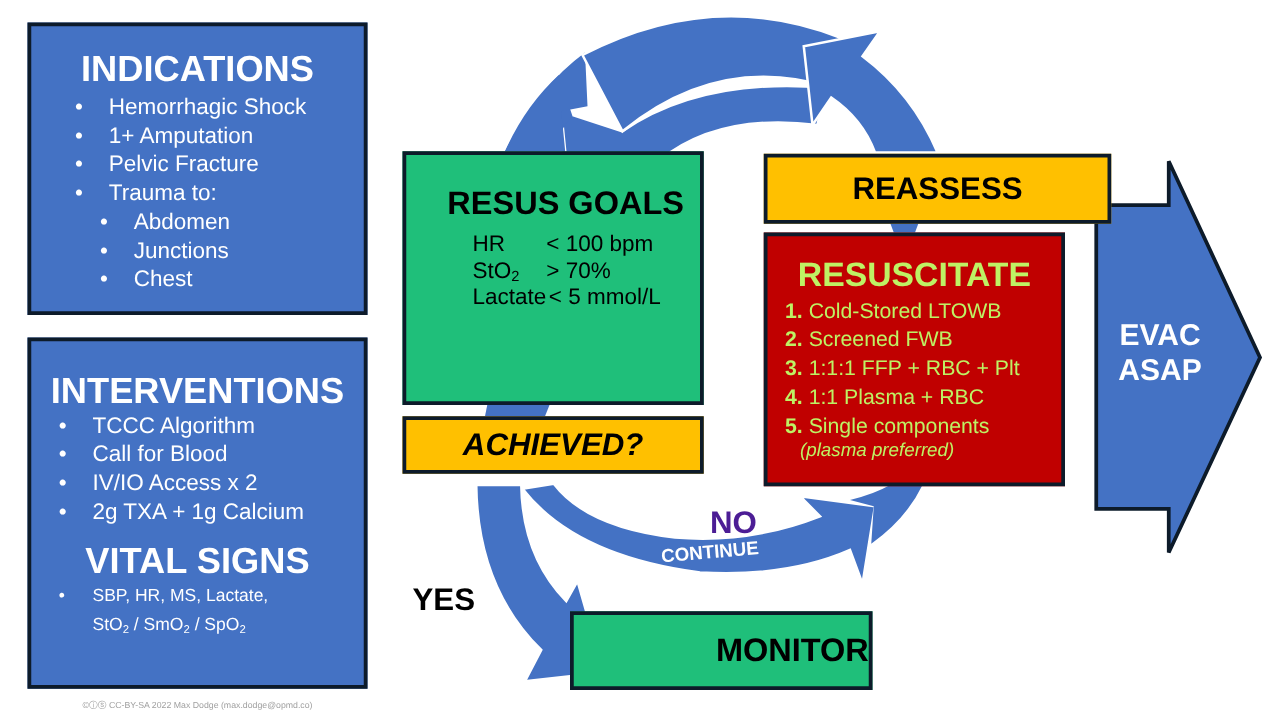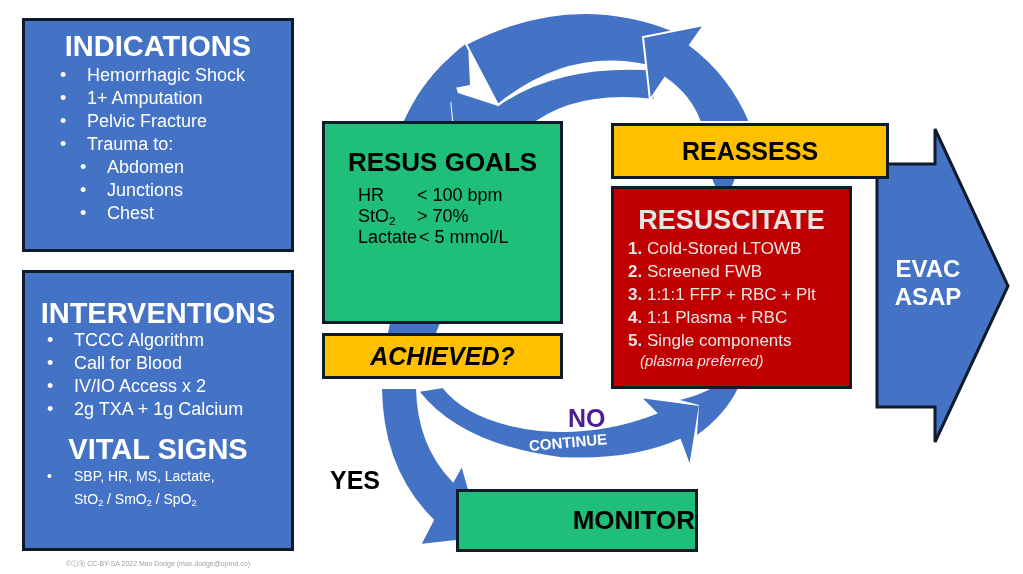--- a/index.html
+++ b/index.html
@@ -1,21 +1,21 @@
 <!DOCTYPE html>
 <html><head>
 <meta charset="utf-8">
 <style>
   html, body { margin:0; padding:0; background:#ffffff; }
   body { width:1023px; height:574px; position:relative; overflow:hidden; font-family:"Liberation Sans", sans-serif; }
   .box { position:absolute; box-sizing:border-box; border:3px solid #0d1b2a; }
   .blue { background:#4472c4; color:#fff; }
-  .green { background:#1fbf7a; color:#000; }
+  .green { background:#1fbf7a; color:#000;padding-left:20px; }
   .gold { background:#ffc000; color:#000; }
-  .red { background:#c00000; color:#e5e5e5; }
+  .red { background:#c00000; color:#bef264; }
   .h-big { font-weight:bold; text-align:center; }
   ul.bul { list-style:none; margin:0; padding:0; }
   ul.bul li { position:relative; }
   ul.bul li::before { content:"\2022"; position:absolute; left:-27px; }
   svg#arrows { position:absolute; left:0; top:0; }
   .lbl { position:absolute; font-weight:bold; }
   sub { font-size:0.65em; vertical-align:-0.25em; line-height:0; }
 </style>
 </head>
 <body>
@@ -38,21 +38,21 @@
   <path d="M 418 391 Q 460 445 560 458 Q 630 462 680 440 L 690 467 L 700 405 L 640 397 L 656 413 Q 600 435 540 430 Q 470 422 443 387 Z" fill="#4472c4" stroke="#ffffff" stroke-width="2"></path>
 
   <path d="M 697 435 L 699 405 L 680 400 Q 700 395 712 388 L 738 388 Q 725 415 697 435 Z" fill="#4472c4"></path>
 
   <path d="M 381 388 Q 382 470 433 520 L 420 545 L 483 538 L 462 465 L 453 481 Q 418 445 417 388 Z" fill="#4472c4" stroke="#ffffff" stroke-width="2"></path>
 
   <path d="M 877 164 L 935 164 L 935 129 L 1008 286 L 935 442 L 935 407 L 877 407 Z" fill="#4472c4" stroke="#0d1b2a" stroke-width="3"></path>
 </svg>
 
 <div class="box blue" style="left:22px; top:18px; width:272px; height:234px;">
-  <div class="h-big" style="font-size:29px; margin-top:9px; line-height:32px;">INDICATIONS</div>
+  <div class="h-big" style="font-size:29px; margin-top:19px; line-height:32px;">INDICATIONS</div>
   <ul class="bul" style="font-size:18px; line-height:23px; margin-left:62px; margin-top:2px;">
     <li>Hemorrhagic Shock</li>
     <li>1+ Amputation</li>
     <li>Pelvic Fracture</li>
     <li>Trauma to:</li>
   </ul>
   <ul class="bul" style="font-size:18px; line-height:23px; margin-left:82px;">
     <li>Abdomen</li>
     <li>Junctions</li>
     <li>Chest</li>

